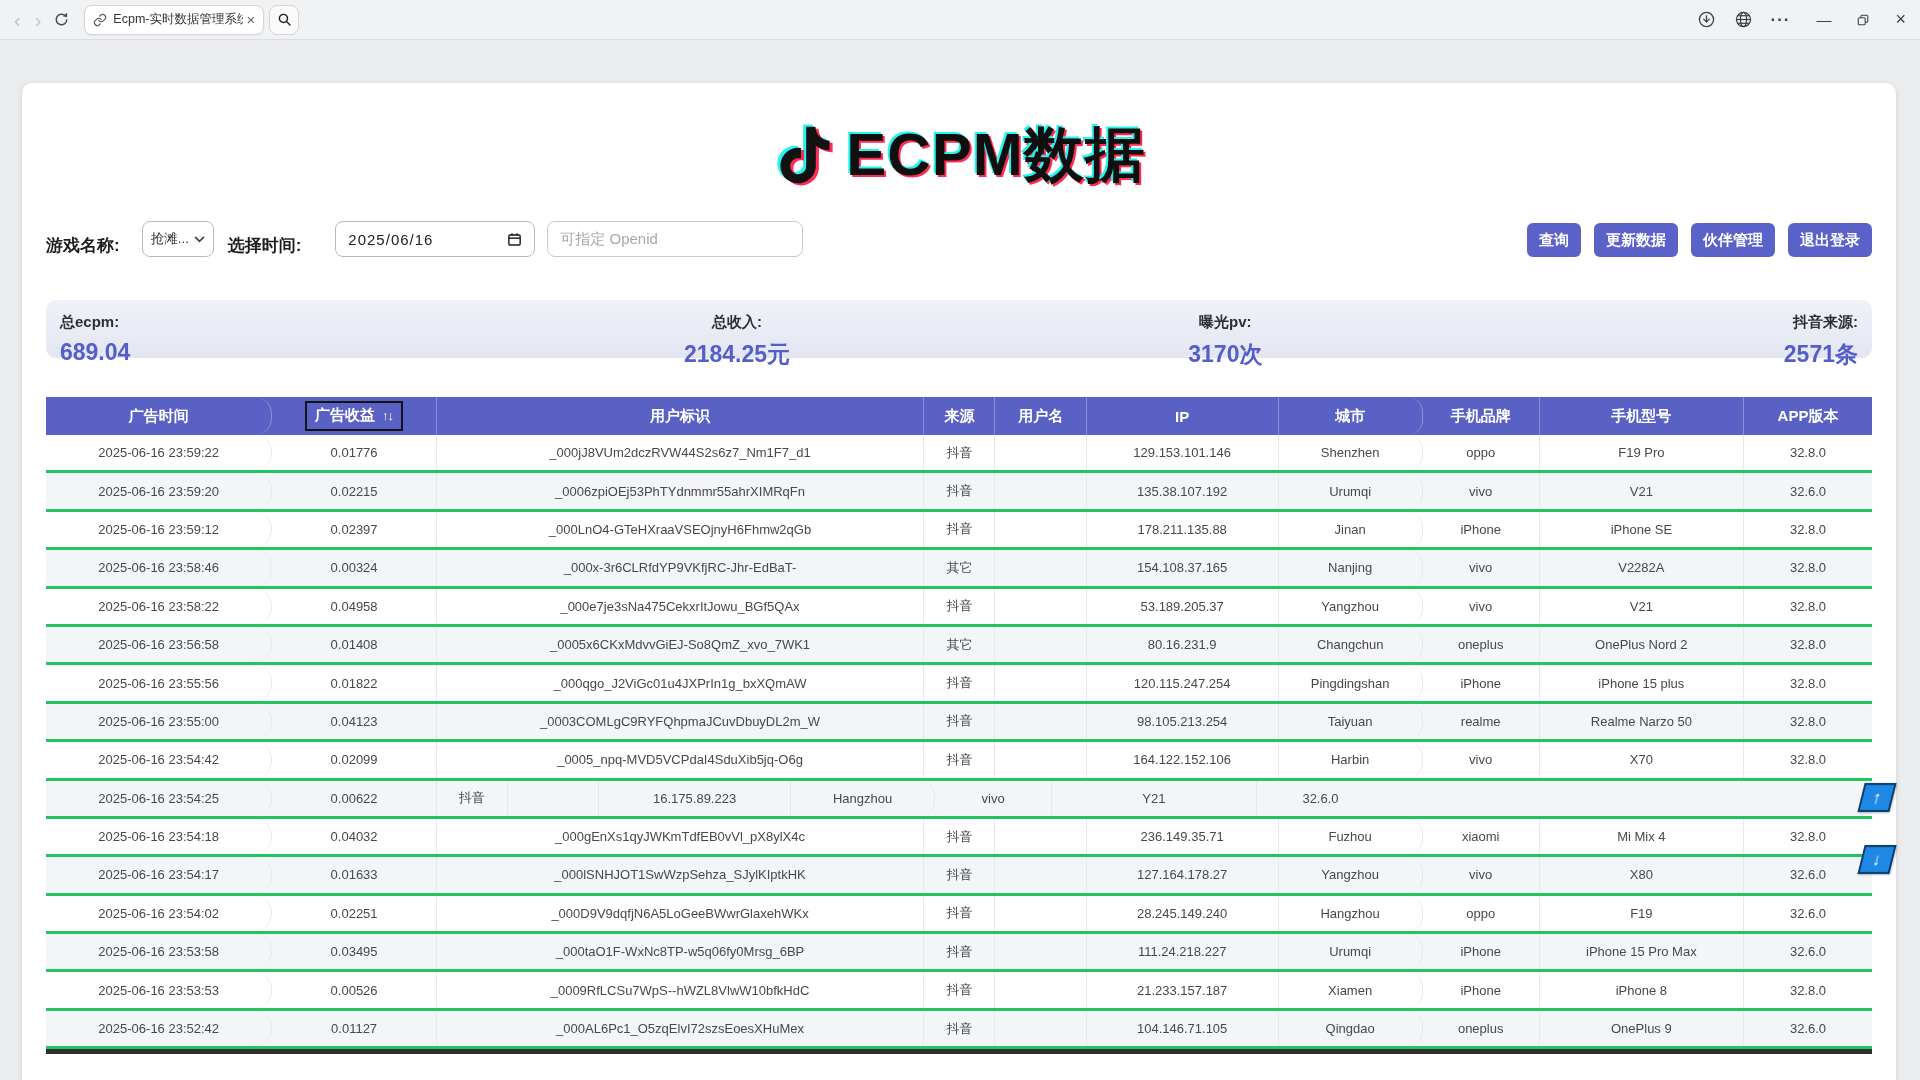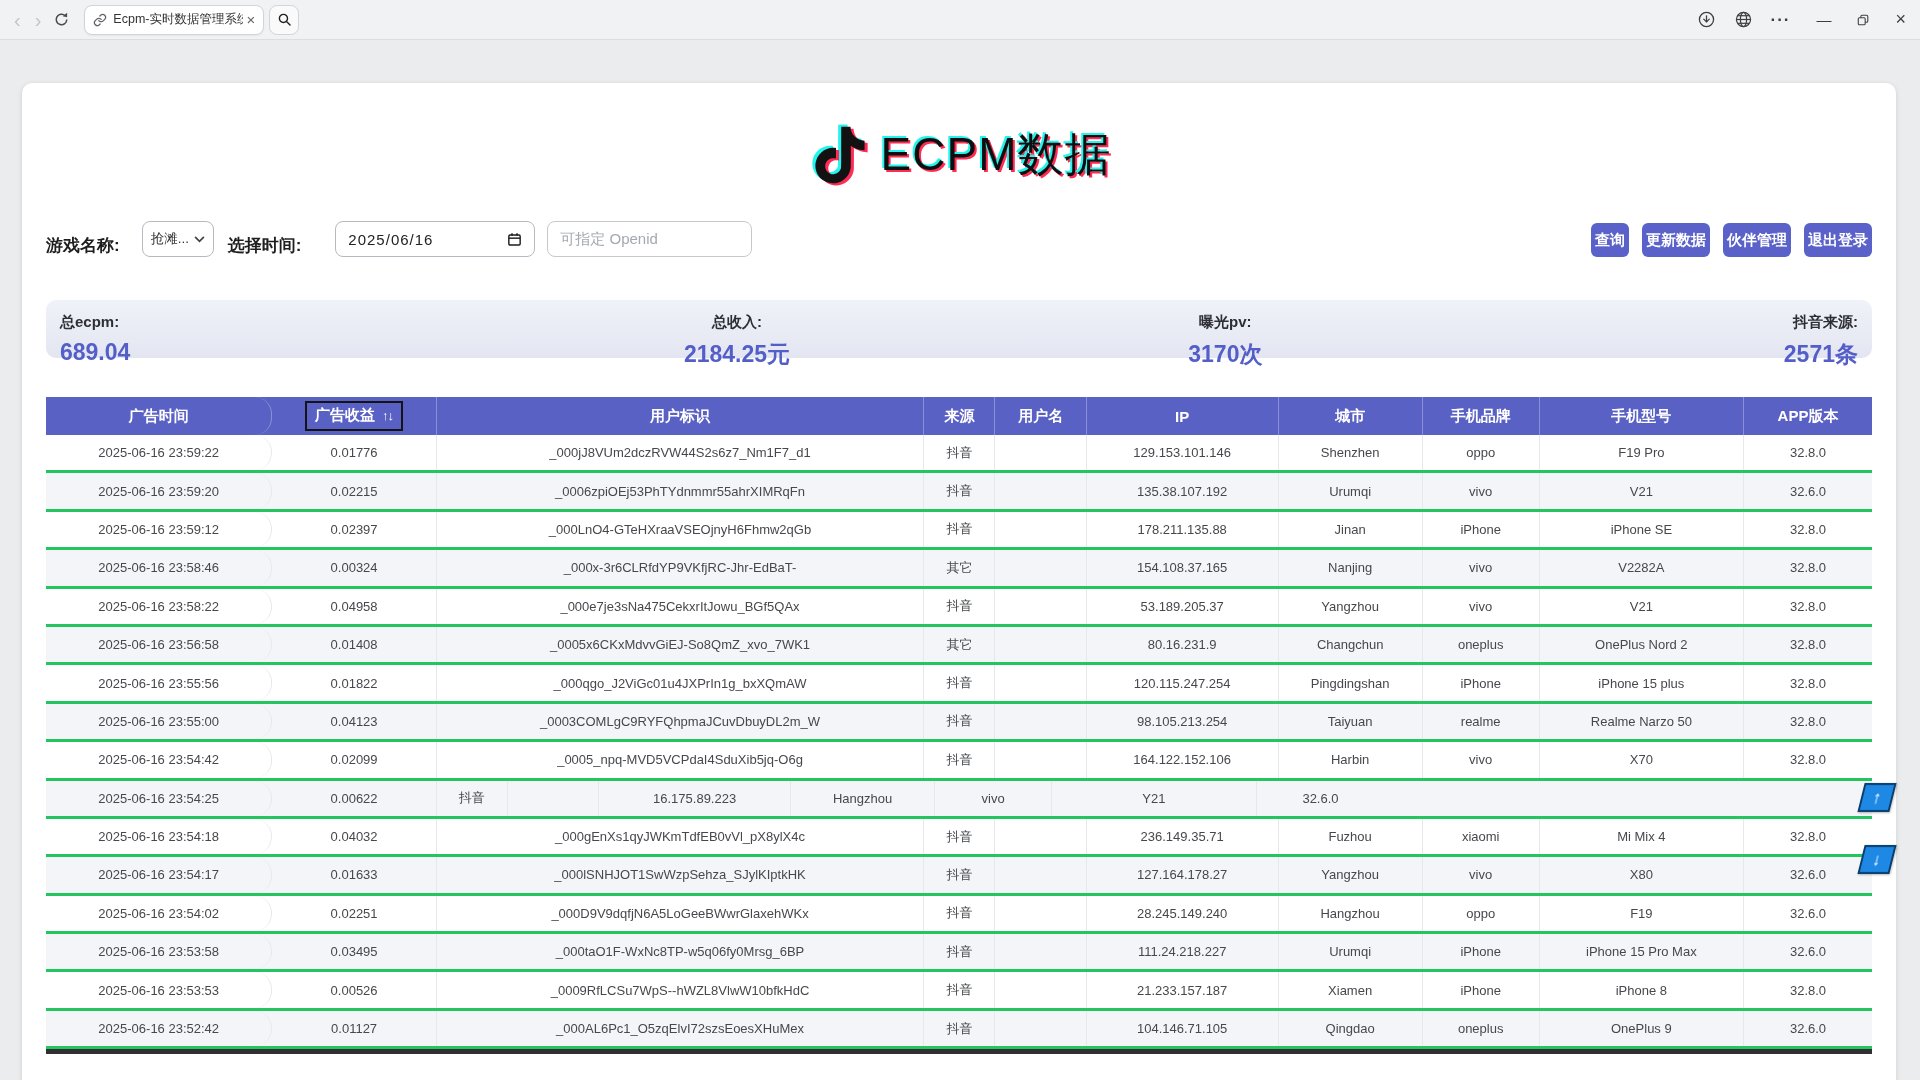--- a/index.html
+++ b/index.html
@@ -27,40 +27,40 @@
   .win-min { font-size:15px; color:#3c4043; }
   .win-close { font-size:18px; color:#3c4043; }
 
   
   .card { position:absolute; left:22px; top:83px; width:1874px; height:1010px;
     background:#fff; border-radius:10px; box-shadow:0 1px 5px rgba(0,0,0,.12);
     padding:24px 24px 0 24px; }
 
   
   .logo-row { height:96px; display:flex; align-items:center; justify-content:center; gap:8px; }
-  .logo-text { font-size:46px; font-weight:400; color:#0f0f0f; letter-spacing:1px;
+  .logo-text { font-size:60px; font-weight:700; color:#0f0f0f; letter-spacing:1px;
     text-shadow:-2px -2px 0 #25f4ee, 2px 2px 0 #fe2c55; }
 
   
   .filter-row { margin-top:18px; height:36px; display:flex; align-items:flex-end; }
   .flabel { font-size:17px; font-weight:700; color:#1e1e1e; }
   .game-select { margin-left:22px; width:72px; height:36px; border:1.5px solid #b6bac0;
     border-radius:8px; background:#fff; display:flex; align-items:center;
     justify-content:space-between; padding:0 8px; font-size:13.5px; color:#333; }
   .time-label { margin-left:14px; }
   .date-input { margin-left:34px; width:200px; height:36px; border:1.5px solid #b6bac0;
     border-radius:8px; background:#fff; display:flex; align-items:center;
     justify-content:space-between; padding:0 12px; font-size:15px; color:#222;
     letter-spacing:1px; }
-  .openid-input { margin-left:12px; width:205px; height:36px; border:1.5px solid #c6c9cd;
+  .openid-input { margin-left:12px; width:256px; height:36px; border:1.5px solid #c6c9cd;
     border-radius:8px; background:#fff; display:flex; align-items:center; padding:0 12px;
     font-size:15px; color:#a4a9af; }
   .btn-group { margin-left:auto; display:flex; gap:13px; }
   .act-btn { height:34px; border:none; border-radius:6px; background:#5a61c9; color:#fff;
-    font-size:15px; font-weight:700; padding:0 4px; font-family:inherit; cursor:pointer; }
+    font-size:15px; font-weight:700; padding:0 12px; font-family:inherit; cursor:pointer; }
 
   
   .stats-bar { margin-top:43px; height:58px; border-radius:10px;
     background:linear-gradient(#f0f2f9,#e3e6f1); display:grid;
     grid-template-columns:1fr 1.05fr 1.15fr .85fr; padding:13px 14px 0 14px; }
   .stat-cell { display:flex; flex-direction:column; gap:7px; }
   .stat-cell.c-left { align-items:flex-start; }
   .stat-cell.c-mid { align-items:center; }
   .stat-cell.c-right { align-items:flex-end; }
   .stat-label { font-size:15px; font-weight:700; color:#2e2f33; }
@@ -76,21 +76,21 @@
   .sort-box { display:inline-flex; align-items:center; gap:7px; border:2px solid #141414;
     padding:3px 8px 4px 8px; }
   .sort-arrows { font-size:13px; letter-spacing:-1px; font-weight:400; }
   .trow { display:flex; height:38.4px; background:#fff; border-bottom:3px solid #22c55e; }
   .trow.alt { background:#f4f5f9; }
   .td { font-size:13px; color:#46484c; display:flex; align-items:center;
     justify-content:center; height:100%; border-right:1px solid #e7e8ec;
     overflow:hidden; white-space:nowrap; }
   .td:last-child { border-right:none; }
   .c0{flex:0 0 12.4%;border-radius:17px;} .c1{flex:0 0 9%;} .c2{flex:0 0 26.7%;} .c3{flex:0 0 3.9%;}
-  .c4{flex:0 0 5%;} .c5{flex:0 0 10.5%;} .c6{flex:0 0 7.9%;} .c7{flex:0 0 6.4%;}
+  .c4{flex:0 0 5%;} .c5{flex:0 0 10.5%;} .c6{flex:0 0 7.9%;border-radius:15px;} .c7{flex:0 0 6.4%;}
   .c8{flex:0 0 11.2%;} .c9{flex:0 0 7%;}
 
   
   .float-btn { position:fixed; left:1861px; width:32px; height:29px; background:#1e88e5;
     border:2px solid #0b3e6e; transform:skewX(-14deg); display:flex; align-items:center;
     justify-content:center; color:#fff; font-size:17px; font-weight:700; cursor:pointer;
     box-shadow:1px 1px 2px rgba(0,0,0,.25); }
   .float-btn.up { top:783px; }
   .float-btn.down { top:845px; }
 

